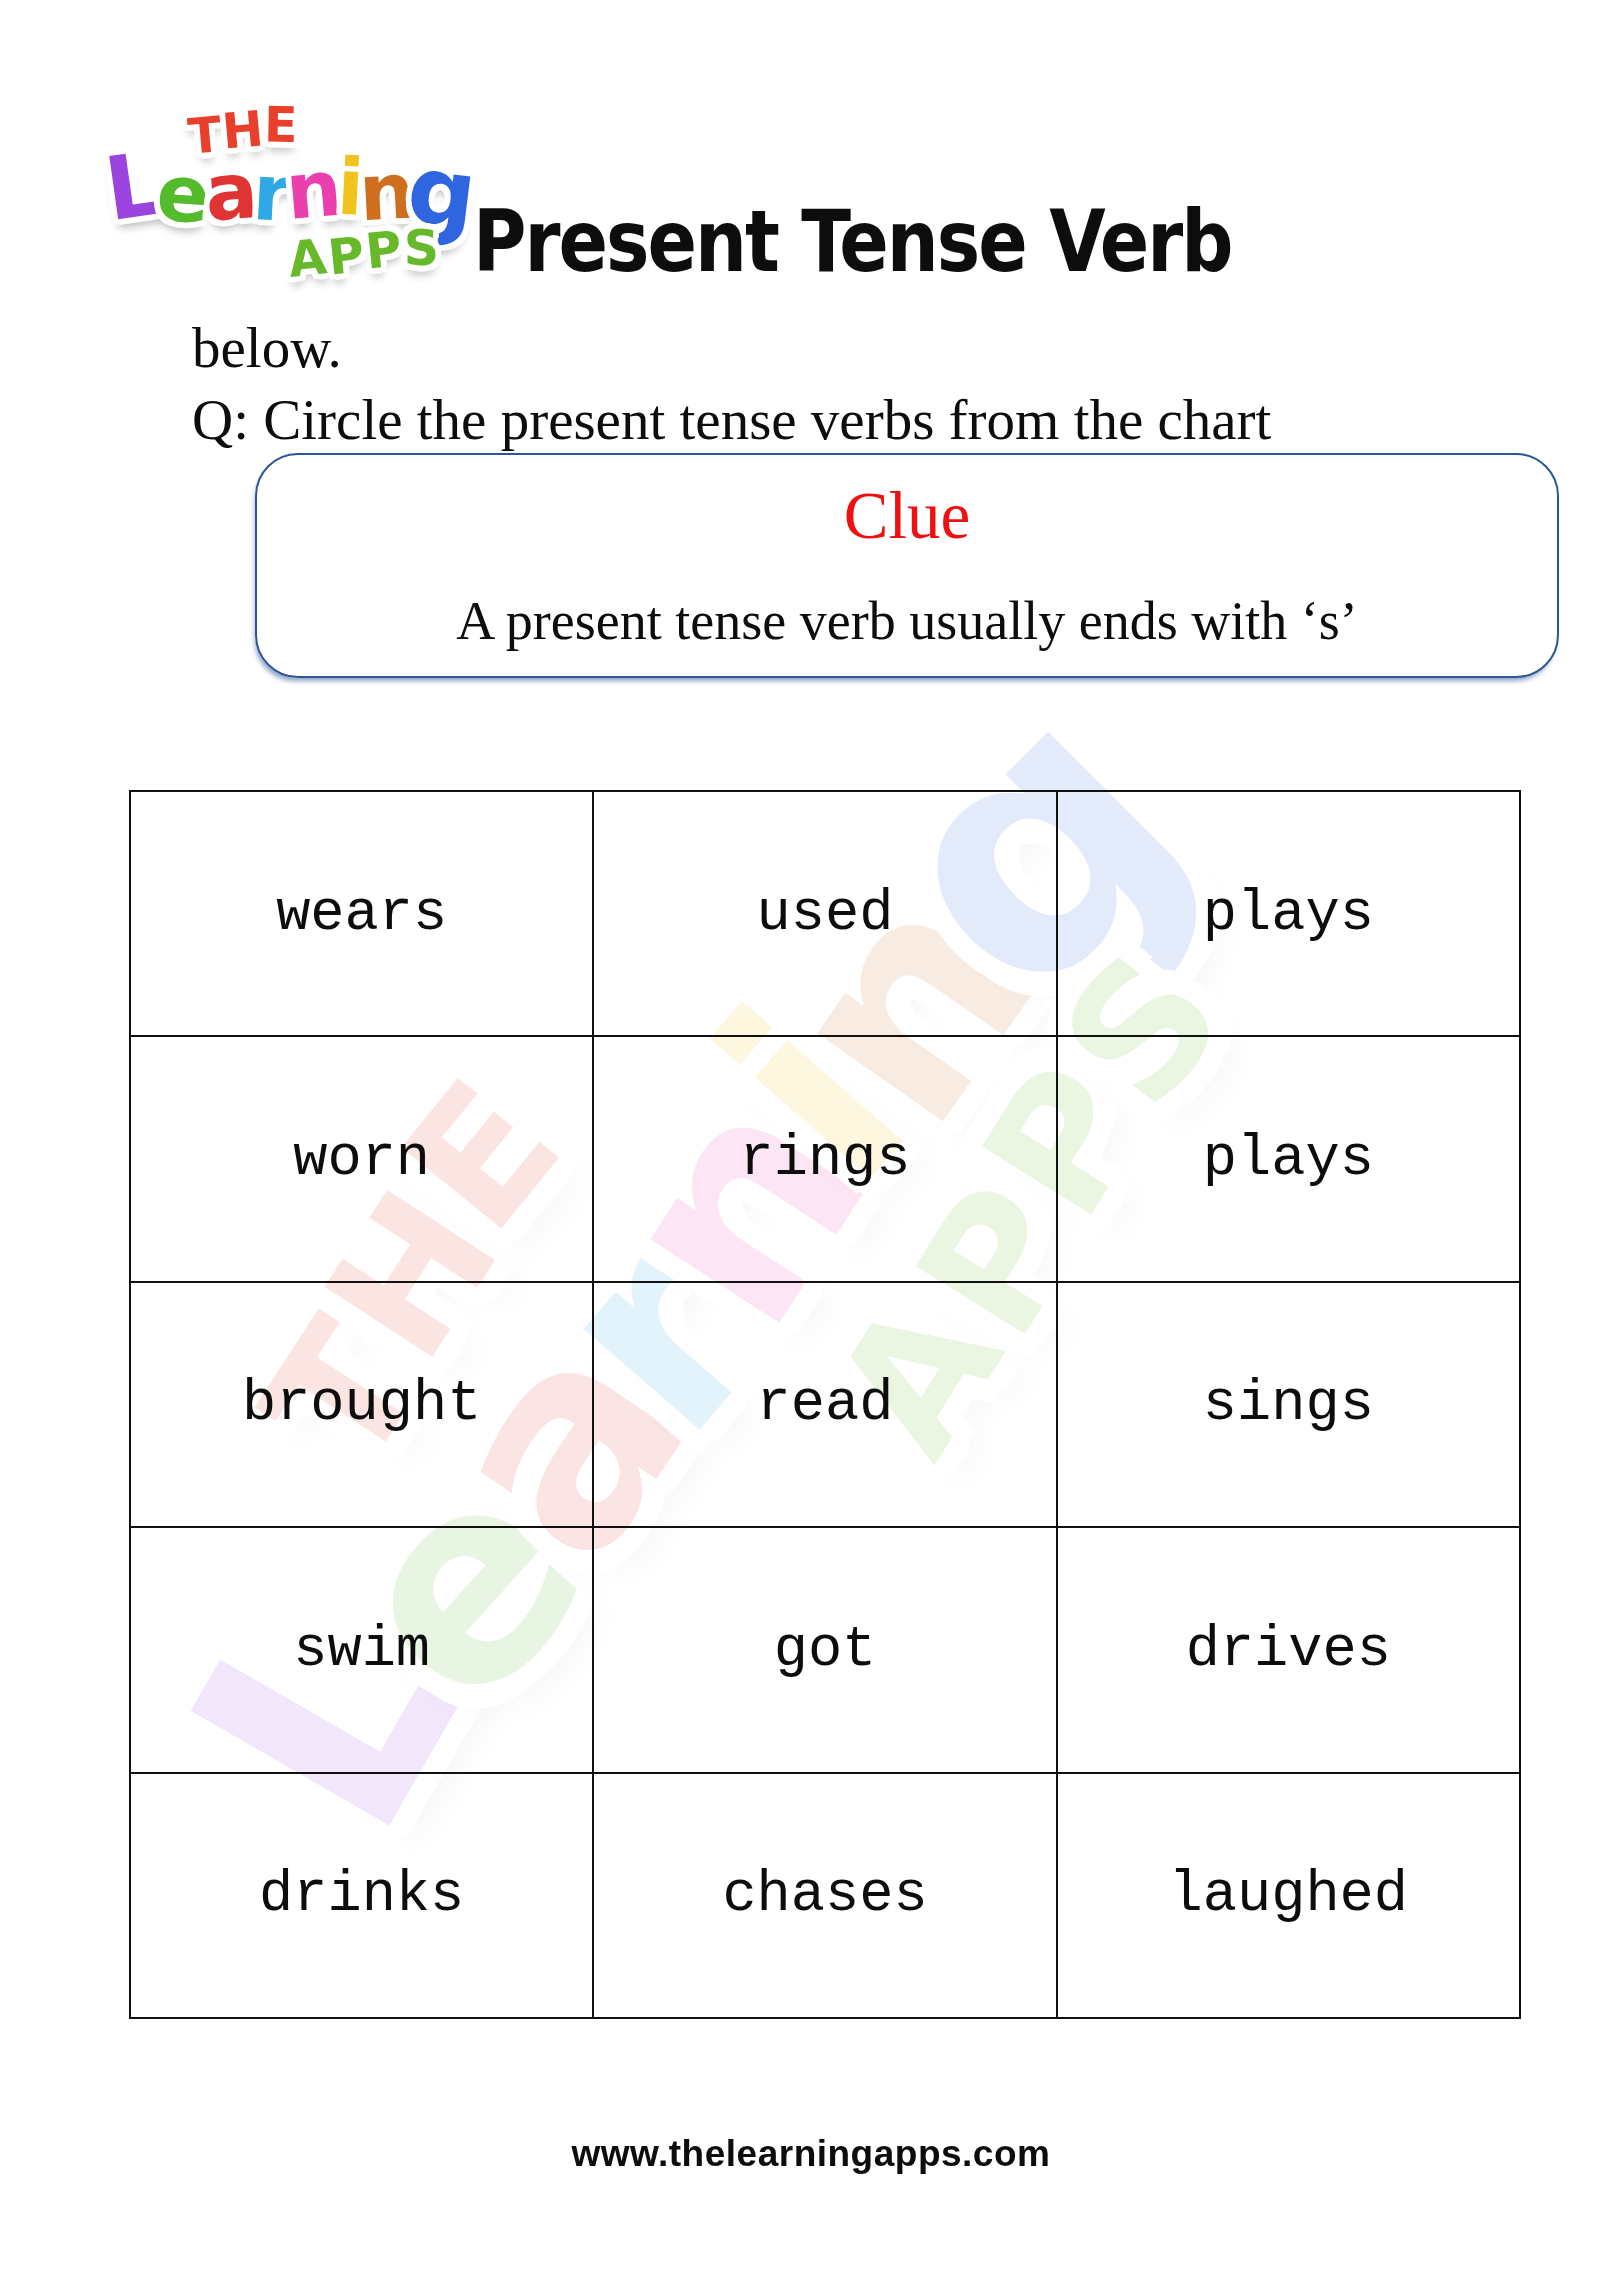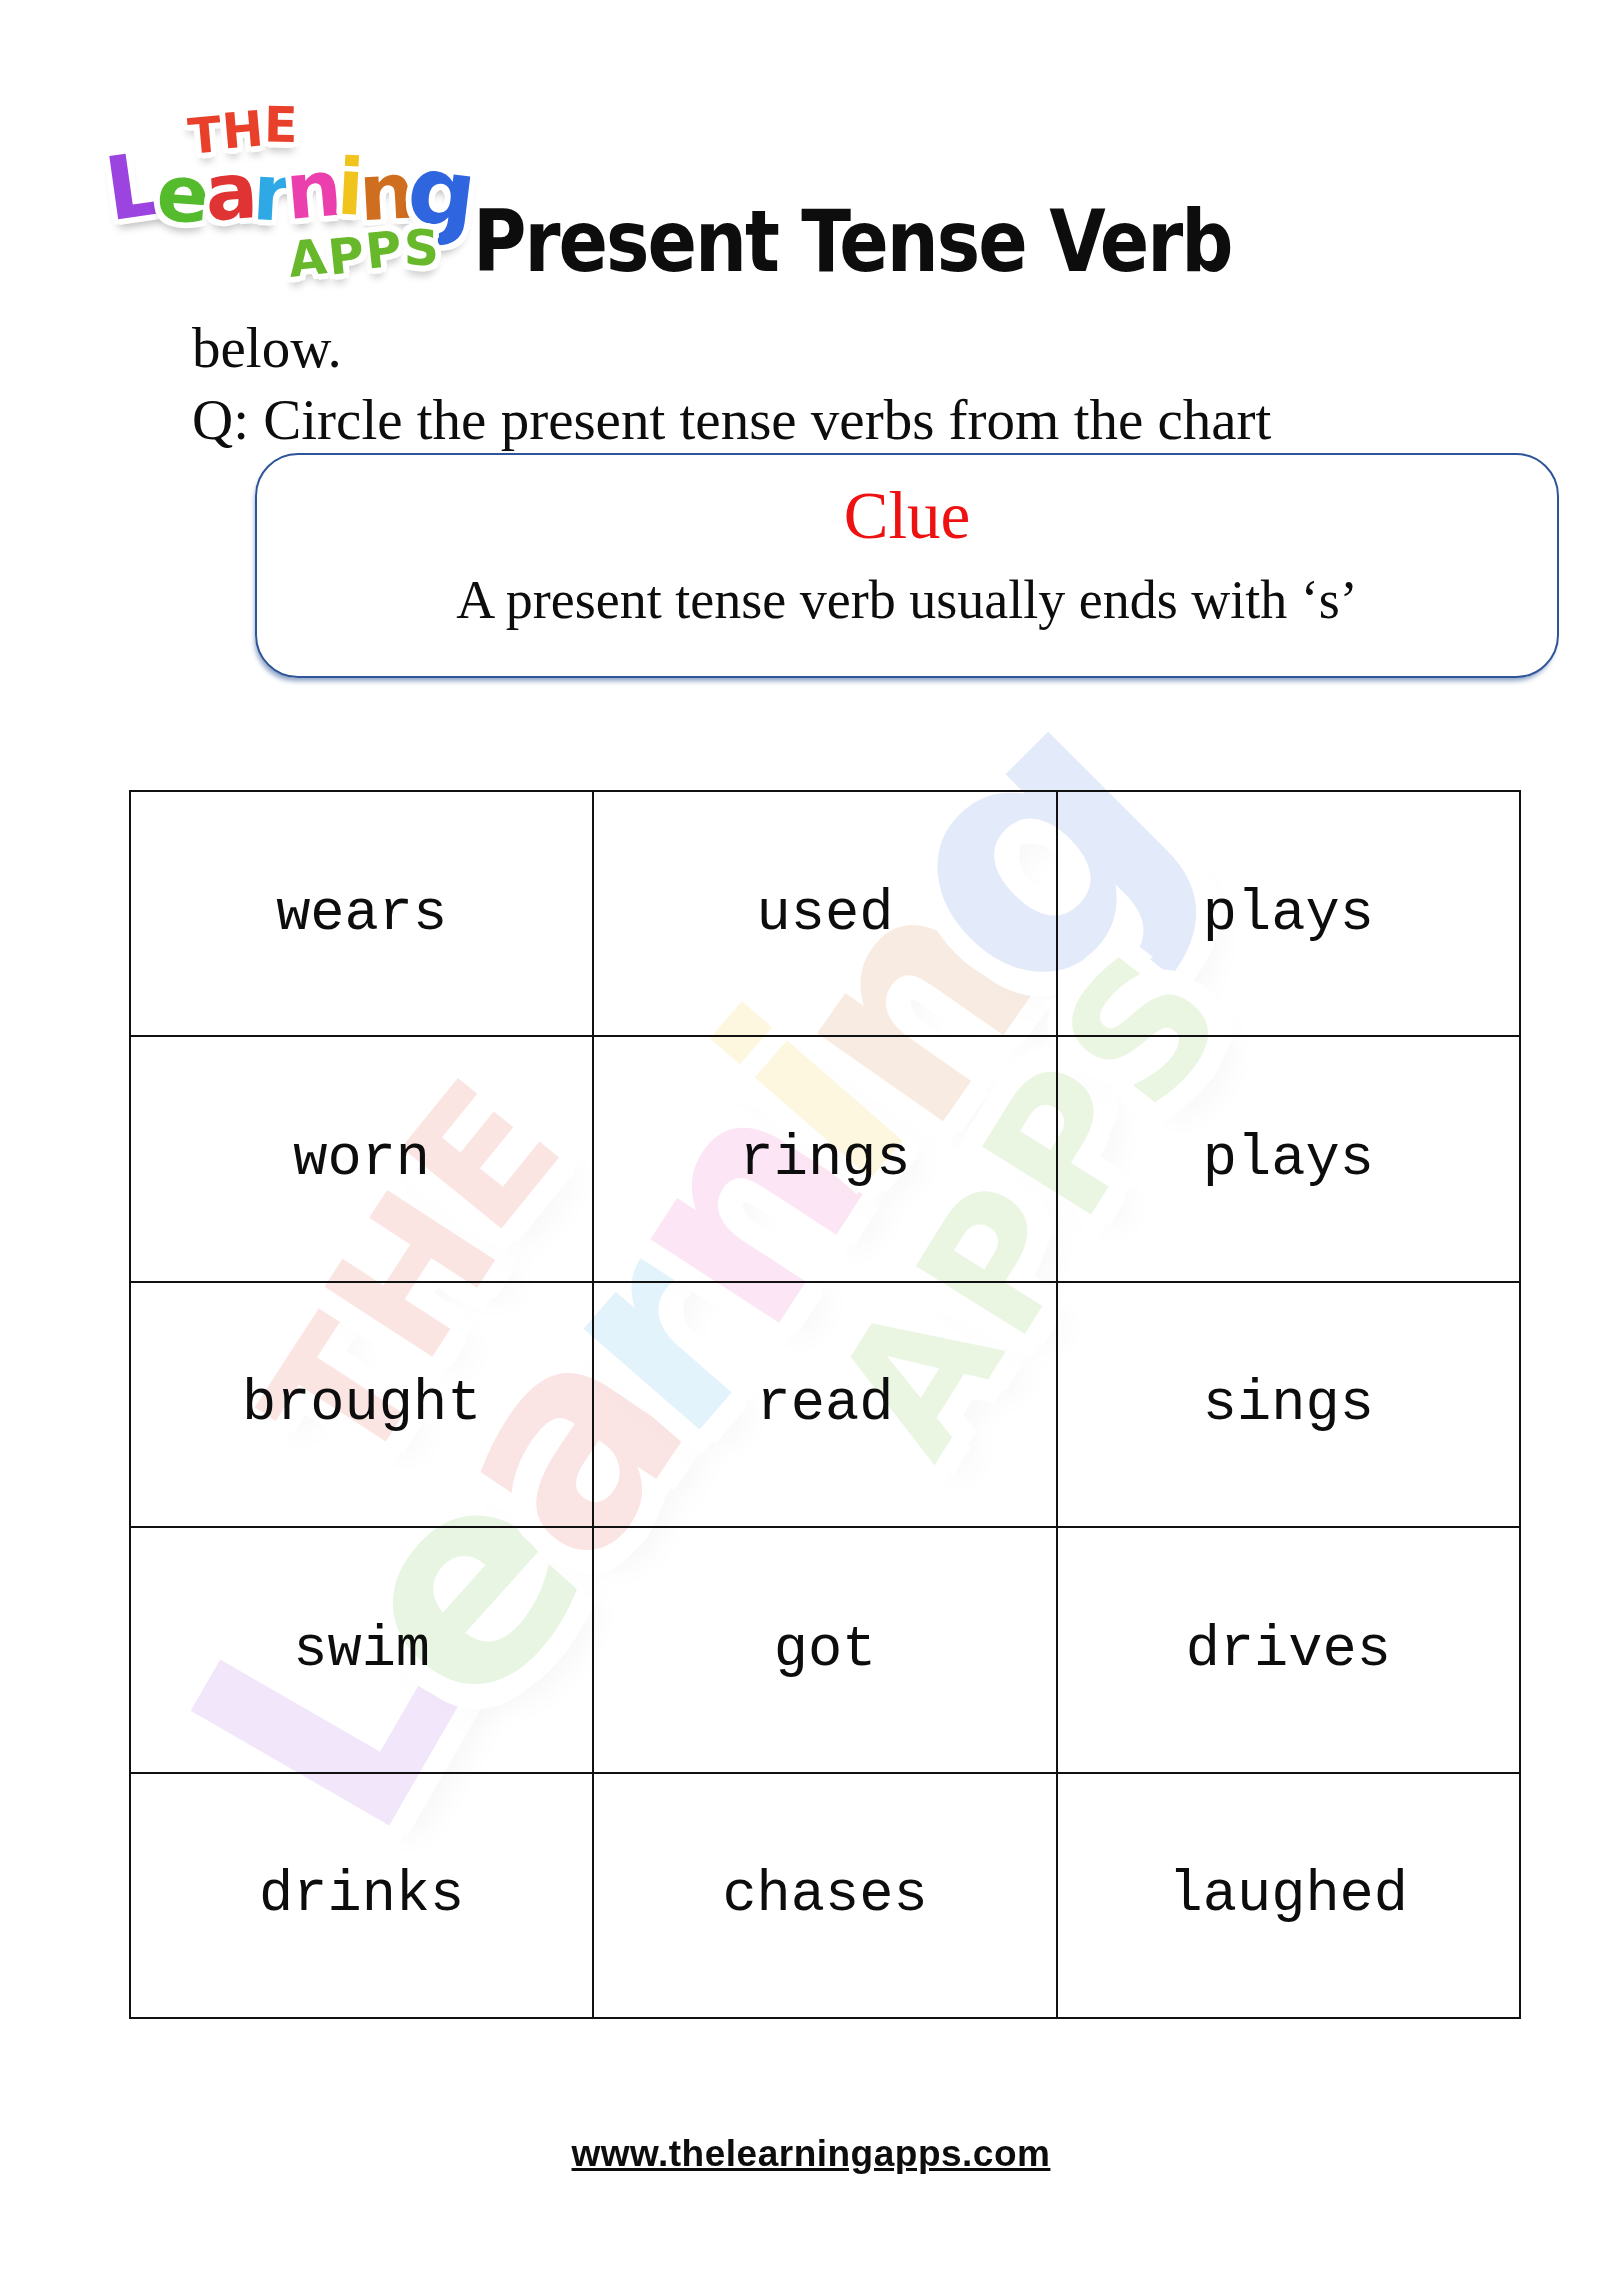--- a/index.html
+++ b/index.html
@@ -71,41 +71,41 @@
     border:2.9px solid var(--clue-border);
     border-radius:43px;
     box-shadow:-2px 5.9px 4.9px -2.9px rgba(46,85,151,.55);
     text-align:center;box-sizing:border-box;
   }
   .clue-heading{
     margin-top:27px;
     font-size:67px;line-height:1;
     color:var(--clue-heading);
   }
-  .clue-text{margin-top:24px;font-size:54px;line-height:1;}
+  .clue-text{margin-top:45px;font-size:54px;line-height:1;}
   
   .word-table{
     position:absolute;left:129px;top:790px;z-index:1;
     width:1392px;height:1229px;
     border-collapse:collapse;table-layout:fixed;
     background:transparent;
     font-family:Liberation Mono, monospace;
   }
   .word-table td{
     border:2.9px solid #111;
     text-align:center;vertical-align:middle;
     font-size:57px;
     background:transparent;
   }
   
   .footer{
     position:absolute;left:0;top:2133px;width:100%;z-index:2;
     text-align:center;
     font-family:"Liberation Sans", sans-serif;
-    font-weight:bold;font-size:37px;letter-spacing:0.5px;text-decoration:underline;
+    font-weight:bold;font-size:37px;letter-spacing:0.5px;
   }
 </style>
 </head>
 <body>
 
 <div class="page">
 
   <div class="logo logo-header">
     <div class="part logo-the"><span style="color: rgb(232, 64, 42);">T</span><span style="color: rgb(232, 64, 42);">H</span><span style="color: rgb(232, 64, 42);">E</span></div>
     <div class="part logo-learning"><span style="color: rgb(155, 68, 224);">L</span><span style="color: rgb(84, 187, 45);">e</span><span style="color: rgb(224, 52, 52);">a</span><span style="color: rgb(47, 169, 230);">r</span><span style="color: rgb(236, 63, 174);">n</span><span style="color: rgb(240, 196, 28);">i</span><span style="color: rgb(208, 110, 32);">n</span><span style="color: rgb(47, 102, 223);">g</span></div>

